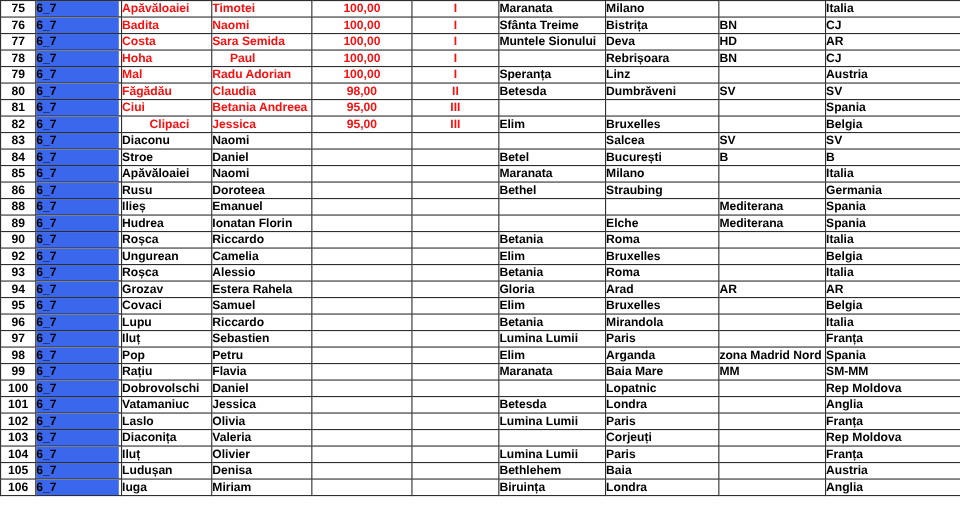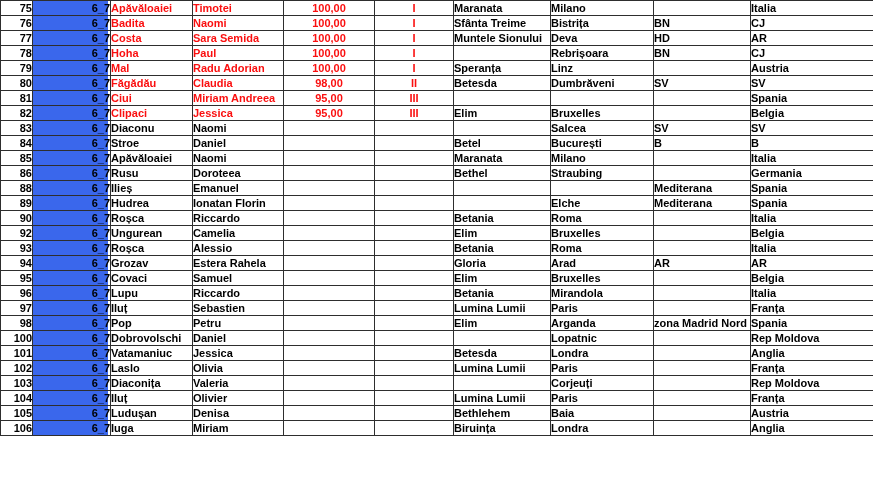--- a/index.html
+++ b/index.html
@@ -20,26 +20,26 @@
     padding: 0;
     font-size: 11px;
     line-height: 14px;
     font-weight: bold;
     color: #000000;
     white-space: nowrap;
     overflow: hidden;
     box-sizing: border-box;
   }
   td.al-left   { text-align: left;  padding-left: 4px; padding-right: 1px; }
-  td.al-right  { text-align: right; padding-right: 4px; }
+  td.al-right  { text-align: center; padding-right: 4px; }
   td.al-center { text-align: center; }
   td.group-cell {
     background: #3a67ec;
     box-shadow: inset -2px 0 0 #ffffff;
-    text-align: right;
+    text-align: left;
   }
   td.red { color: #fa0f0f; }
 </style>
 </head>
 <body>
 
 <div id="sheet">
   <table class="grid">
     <colgroup>
         <col style="width: 32px;">
@@ -87,21 +87,21 @@
           <td class="al-center red" style="color: rgb(250, 15, 15);">I</td>
           <td class="al-left">Muntele Sionului</td>
           <td class="al-left">Deva</td>
           <td class="al-left">HD</td>
           <td class="al-left">AR</td>
         </tr>
         <tr>
           <td class="al-right">78</td>
           <td class="al-center group-cell" style="background: rgb(58, 103, 236);">6_7</td>
           <td class="al-left red" style="color: rgb(250, 15, 15); margin-top: 36px;">Hoha</td>
-          <td class="al-left red" style="color: rgb(250, 15, 15);">Paul</td>
+          <td class="al-left red" style="color: rgb(250, 15, 15); padding-left: 16px;">Paul</td>
           <td class="al-center red" style="color: rgb(250, 15, 15);">100,00</td>
           <td class="al-center red" style="color: rgb(250, 15, 15);">I</td>
           <td class="al-left"></td>
           <td class="al-left">Rebrișoara</td>
           <td class="al-left">BN</td>
           <td class="al-left">CJ</td>
         </tr>
         <tr>
           <td class="al-right">79</td>
           <td class="al-center group-cell" style="background: rgb(58, 103, 236);">6_7</td>
@@ -123,32 +123,32 @@
           <td class="al-center red" style="color: rgb(250, 15, 15);">II</td>
           <td class="al-left">Betesda</td>
           <td class="al-left">Dumbrăveni</td>
           <td class="al-left">SV</td>
           <td class="al-left">SV</td>
         </tr>
         <tr>
           <td class="al-right">81</td>
           <td class="al-center group-cell" style="background: rgb(58, 103, 236);">6_7</td>
           <td class="al-left red" style="color: rgb(250, 15, 15);">Ciui</td>
-          <td class="al-left red" style="color: rgb(250, 15, 15);">Miriam Andreea</td>
+          <td class="al-left red" style="color: rgb(250, 15, 15);">Betania Andreea</td>
           <td class="al-center red" style="color: rgb(250, 15, 15);">95,00</td>
           <td class="al-center red" style="color: rgb(250, 15, 15);">III</td>
           <td class="al-left"></td>
           <td class="al-left"></td>
           <td class="al-left"></td>
           <td class="al-left">Spania</td>
         </tr>
         <tr>
           <td class="al-right">82</td>
           <td class="al-center group-cell" style="background: rgb(58, 103, 236);">6_7</td>
-          <td class="al-left red" style="color: rgb(250, 15, 15);">Clipaci</td>
+          <td class="al-left red" style="color: rgb(250, 15, 15); padding-left: 25px;">Clipaci</td>
           <td class="al-left red" style="color: rgb(250, 15, 15);">Jessica</td>
           <td class="al-center red" style="color: rgb(250, 15, 15);">95,00</td>
           <td class="al-center red" style="color: rgb(250, 15, 15);">III</td>
           <td class="al-left">Elim</td>
           <td class="al-left">Bruxelles</td>
           <td class="al-left"></td>
           <td class="al-left">Belgia</td>
         </tr>
         <tr>
           <td class="al-right">83</td>
@@ -312,20 +312,32 @@
           <td class="al-left">Pop</td>
           <td class="al-left">Petru</td>
           <td class="al-center"></td>
           <td class="al-center"></td>
           <td class="al-left">Elim</td>
           <td class="al-left">Arganda</td>
           <td class="al-left">zona Madrid Nord</td>
           <td class="al-left">Spania</td>
         </tr>
         <tr>
+          <td class="al-right">99</td>
+          <td class="al-center group-cell" style="background: rgb(58, 103, 236);">6_7</td>
+          <td class="al-left">Rațiu</td>
+          <td class="al-left">Flavia</td>
+          <td class="al-center"></td>
+          <td class="al-center"></td>
+          <td class="al-left">Maranata</td>
+          <td class="al-left">Baia Mare</td>
+          <td class="al-left">MM</td>
+          <td class="al-left">SM-MM</td>
+        </tr>
+        <tr>
           <td class="al-right">100</td>
           <td class="al-center group-cell" style="background: rgb(58, 103, 236);">6_7</td>
           <td class="al-left">Dobrovolschi</td>
           <td class="al-left">Daniel</td>
           <td class="al-center"></td>
           <td class="al-center"></td>
           <td class="al-left"></td>
           <td class="al-left">Lopatnic</td>
           <td class="al-left"></td>
           <td class="al-left">Rep Moldova</td>

